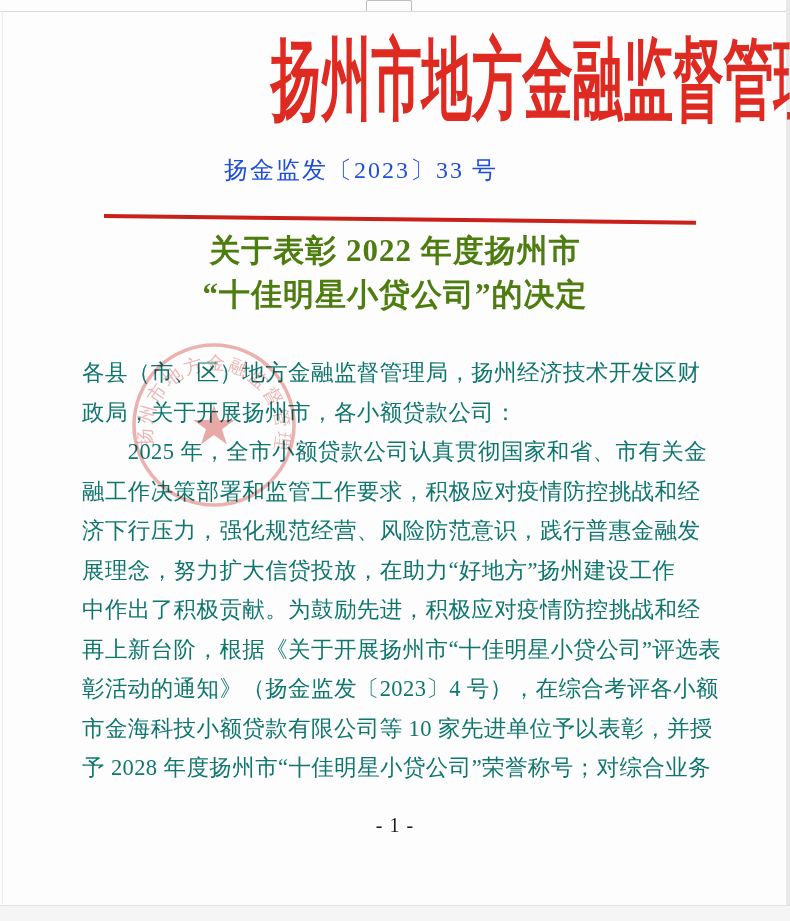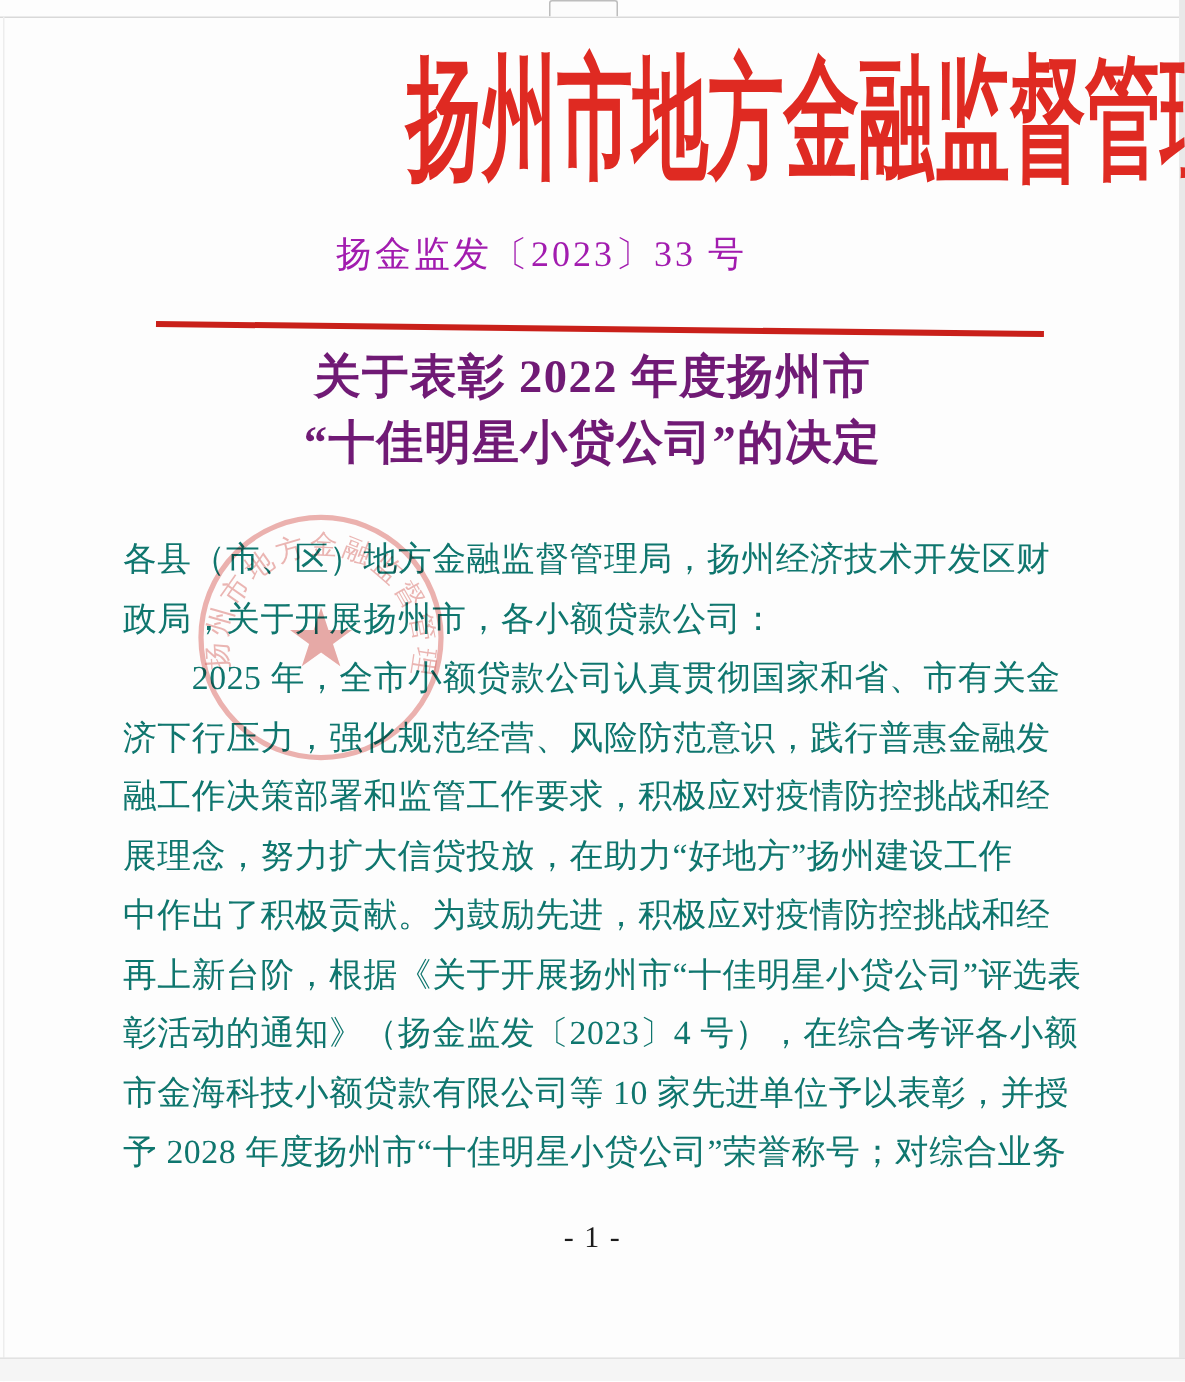--- a/index.html
+++ b/index.html
@@ -37,34 +37,34 @@
     color:#df2a22;
     transform:scaleX(0.565);
     transform-origin:50% 50%;
     letter-spacing:0px;
     filter:blur(0.3px);
   }
 
   .doc-number {
     position:absolute; left:0; top:152px; width:722px;
     text-align:center;
-    font-size:24px; line-height:36px; color:#a21caf;
+    font-size:24px; line-height:36px; color:#1d4ed8;
     letter-spacing:2px;
   }
 
   .red-rule {
     position:absolute; left:104px; top:214px; width:592px; height:4px;
     background:#c9201a;
     transform:rotate(0.65deg);
     transform-origin:left center;
   }
 
   .doc-title {
     position:absolute; left:0; top:229px; width:790px;
-    text-align:center; color:#701a75;
+    text-align:center; color:#4d7c0f;
   }
   .doc-title .t-line {
     font-size:31px; line-height:44px; font-weight:bold; letter-spacing:1px;
     white-space:nowrap;
   }
 
   .doc-body {
     position:absolute; left:82px; top:353px; width:612px;
     color:#0f766e;
   }
@@ -109,22 +109,22 @@
 
   <div class="doc-title">
     <div class="t-line">关于表彰 2022 年度扬州市</div>
     <div class="t-line">“十佳明星小贷公司”的决定</div>
   </div>
 
   <div class="doc-body">
       <div class="body-line">各县（市、区）地方金融监督管理局，扬州经济技术开发区财</div>
       <div class="body-line">政局，关于开展扬州市，各小额贷款公司：</div>
       <div class="body-line">　　2025 年，全市小额贷款公司认真贯彻国家和省、市有关金</div>
+      <div class="body-line">融工作决策部署和监管工作要求，积极应对疫情防控挑战和经</div>
       <div class="body-line">济下行压力，强化规范经营、风险防范意识，践行普惠金融发</div>
-      <div class="body-line">融工作决策部署和监管工作要求，积极应对疫情防控挑战和经</div>
       <div class="body-line">展理念，努力扩大信贷投放，在助力“好地方”扬州建设工作</div>
       <div class="body-line">中作出了积极贡献。为鼓励先进，积极应对疫情防控挑战和经</div>
       <div class="body-line">再上新台阶，根据《关于开展扬州市“十佳明星小贷公司”评选表</div>
       <div class="body-line">彰活动的通知》（扬金监发〔2023〕4 号），在综合考评各小额</div>
       <div class="body-line">市金海科技小额贷款有限公司等 10 家先进单位予以表彰，并授</div>
       <div class="body-line">予 2028 年度扬州市“十佳明星小贷公司”荣誉称号；对综合业务</div>
     </div>
 
   <svg class="seal" viewBox="0 0 172 176" xmlns="http://www.w3.org/2000/svg">
     <circle cx="86" cy="87" r="80" fill="none" stroke="rgba(213,82,76,0.52)" stroke-width="3.5"></circle>

